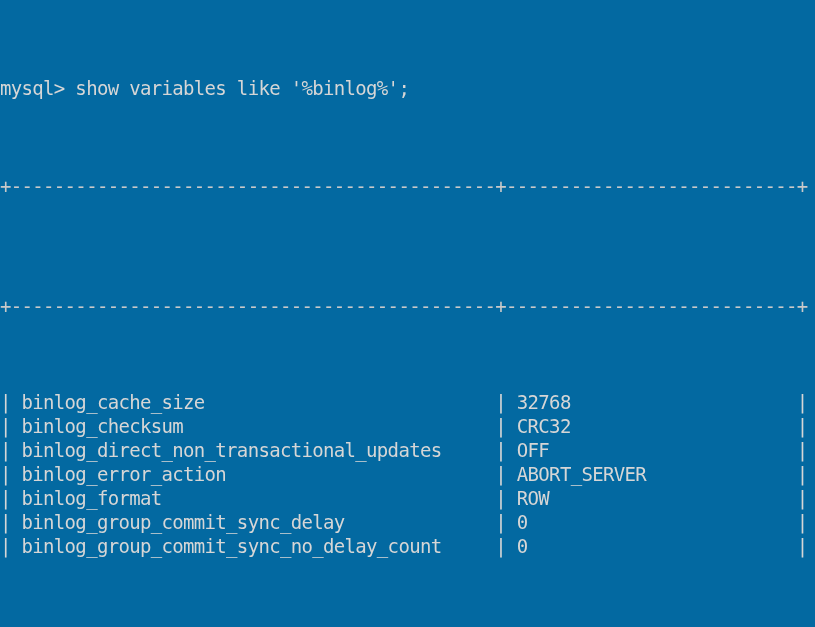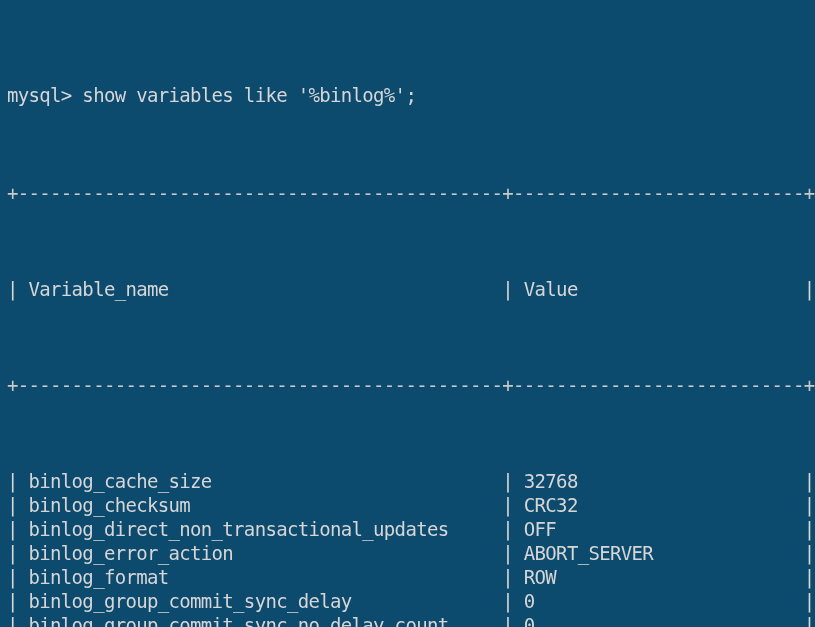--- a/index.html
+++ b/index.html
@@ -9,27 +9,27 @@
   }
   body {
     width: 815px;
     height: 627px;
     overflow: hidden;
     font-family: "DejaVu Sans Mono", "Liberation Mono", monospace;
   }
   #terminal {
     width: 815px;
     height: 627px;
-    background: #0c4a6e;
+    background: #0369a1;
     color: #d6d6d6;
     font-family: "DejaVu Sans Mono", "Liberation Mono", monospace;
     font-size: 19px;
     line-height: 24px;
     letter-spacing: 0px;
-    padding: 7px;
+    padding: 0;
     box-sizing: border-box;
     position: relative;
     white-space: pre;
     overflow: hidden;
   }
   .term-line {
     height: 24px;
     line-height: 24px;
     white-space: pre;
     display: block;
@@ -48,21 +48,20 @@
 </style>
 </head>
 <body>
 
 <div id="terminal" style="letter-spacing: -0.672px;">
 
   <div class="term-line prompt-line">mysql&gt; show variables like '%binlog%';</div>
 
   <div class="term-line rule-line">+---------------------------------------------+---------------------------+</div>
 
-  <div class="term-line">| Variable_name                               | Value                     |</div>
 
   <div class="term-line rule-line">+---------------------------------------------+---------------------------+</div>
 
   <div id="table-body"><div class="term-line">| binlog_cache_size                           | 32768                     |</div><div class="term-line">| binlog_checksum                             | CRC32                     |</div><div class="term-line">| binlog_direct_non_transactional_updates     | OFF                       |</div><div class="term-line">| binlog_error_action                         | ABORT_SERVER              |</div><div class="term-line">| binlog_format                               | ROW                       |</div><div class="term-line">| binlog_group_commit_sync_delay              | 0                         |</div><div class="term-line">| binlog_group_commit_sync_no_delay_count     | 0                         |</div></div>
 
   
 
   
 
 </div>

